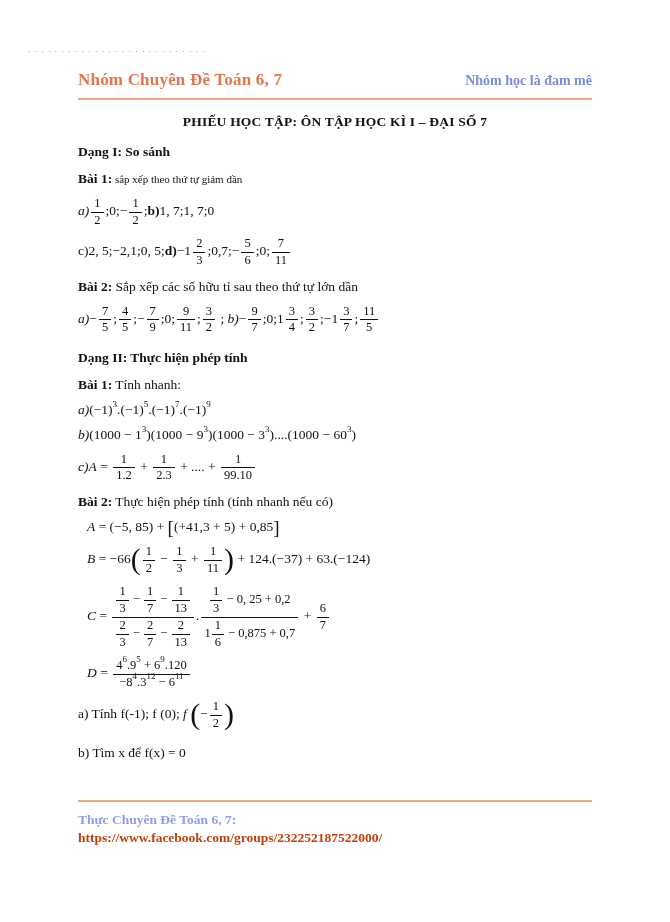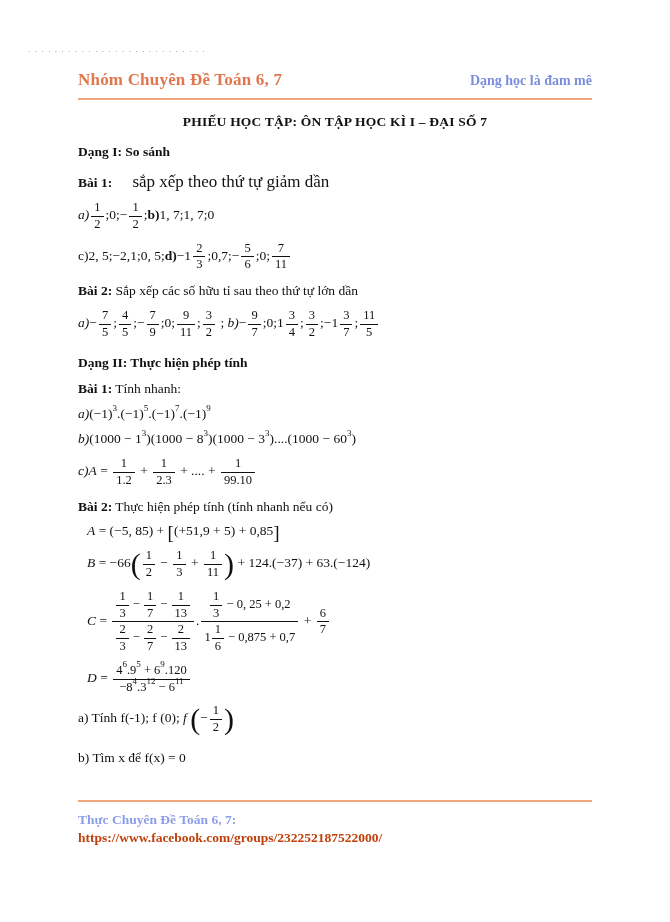--- a/index.html
+++ b/index.html
@@ -25,21 +25,21 @@
     margin-top:14px;letter-spacing:.2px;
   }
   .doc-body{margin-top:4px;}
   .line{font-size:13.5px;line-height:1.25;}
   .line.heading{font-weight:bold;margin-top:14px;}
   .line.exercise{margin-top:10px;}
   .line.math{margin-top:8px;}
   .line.plain{margin-top:14px;}
   .line.indent{margin-left:9px;}
   .lbl{font-weight:bold;}
-  .big-rest .txt{font-size:17px;margin-left:16px;}
+  .big-rest .txt{font-size:11px;}
   .mi{font-style:italic;}
   .mb{font-weight:bold;}
   .frac{
     display:inline-block;vertical-align:middle;text-align:center;
     margin:1px 2px;font-size:12.5px;line-height:1.1;
   }
   .frac>.num{display:block;border-bottom:1px solid #111;padding:0 3px 1px;}
   .frac>.den{display:block;padding:1px 3px 0;}
   .frac .frac{margin:0 1px;}
   sup{font-size:9px;line-height:0;vertical-align:7px;letter-spacing:0;}
@@ -55,40 +55,40 @@
 </style>
 </head>
 <body>
 
 <div class="dots">...........................</div>
 
 <div class="page">
 
   <div class="header-row">
     <span class="header-left">Nhóm Chuyên Đề Toán 6, 7</span>
-    <span class="header-right">Dạng học là đam mê</span>
+    <span class="header-right">Nhóm học là đam mê</span>
   </div>
   <hr class="rule">
 
   <div class="title">PHIẾU HỌC TẬP: ÔN TẬP HỌC KÌ I – ĐẠI SỐ 7</div>
 
   <div class="doc-body">
       <div class="line heading"><span class="txt">Dạng I: So sánh</span></div>
       <div class="line exercise big-rest"><span class="lbl">Bài 1:</span><span class="txt"> sắp xếp theo thứ tự giảm dần</span></div>
       <div class="line math"><span class="mi">a)</span><span class="frac"><span class="num">1</span><span class="den">2</span></span><span class="txt">;0;−</span><span class="frac"><span class="num">1</span><span class="den">2</span></span><span class="txt">;</span><span class="mb">b)</span><span class="txt">1, 7;1, 7;0</span></div>
       <div class="line math"><span class="txt">c)2, 5;−2,1;0, 5;</span><span class="mb">d)</span><span class="txt">−1</span><span class="frac"><span class="num">2</span><span class="den">3</span></span><span class="txt">;0,7;−</span><span class="frac"><span class="num">5</span><span class="den">6</span></span><span class="txt">;0;</span><span class="frac"><span class="num">7</span><span class="den">11</span></span></div>
       <div class="line exercise"><span class="lbl">Bài 2:</span><span class="txt"> Sắp xếp các số hữu tỉ sau theo thứ tự lớn dần</span></div>
       <div class="line math"><span class="mi">a)</span><span class="txt">−</span><span class="frac"><span class="num">7</span><span class="den">5</span></span><span class="txt">;</span><span class="frac"><span class="num">4</span><span class="den">5</span></span><span class="txt">;−</span><span class="frac"><span class="num">7</span><span class="den">9</span></span><span class="txt">;0;</span><span class="frac"><span class="num">9</span><span class="den">11</span></span><span class="txt">;</span><span class="frac"><span class="num">3</span><span class="den">2</span></span><span class="txt">  ;  </span><span class="mi">b)</span><span class="txt">−</span><span class="frac"><span class="num">9</span><span class="den">7</span></span><span class="txt">;0;1</span><span class="frac"><span class="num">3</span><span class="den">4</span></span><span class="txt">;</span><span class="frac"><span class="num">3</span><span class="den">2</span></span><span class="txt">;−1</span><span class="frac"><span class="num">3</span><span class="den">7</span></span><span class="txt">;</span><span class="frac"><span class="num">11</span><span class="den">5</span></span></div>
       <div class="line heading"><span class="txt">Dạng II: Thực hiện phép tính</span></div>
       <div class="line exercise"><span class="lbl">Bài 1:</span><span class="txt"> Tính nhanh:</span></div>
       <div class="line math"><span class="mi">a)</span><span class="txt">(−1)</span><sup>3</sup><span class="txt">.(−1)</span><sup>5</sup><span class="txt">.(−1)</span><sup>7</sup><span class="txt">.(−1)</span><sup>9</sup></div>
-      <div class="line math"><span class="mi">b)</span><span class="txt">(1000 − 1</span><sup>3</sup><span class="txt">)(1000 − 8</span><sup>3</sup><span class="txt">)(1000 − 3</span><sup>3</sup><span class="txt">)....(1000 − 60</span><sup>3</sup><span class="txt">)</span></div>
+      <div class="line math"><span class="mi">b)</span><span class="txt">(1000 − 1</span><sup>3</sup><span class="txt">)(1000 − 9</span><sup>3</sup><span class="txt">)(1000 − 3</span><sup>3</sup><span class="txt">)....(1000 − 60</span><sup>3</sup><span class="txt">)</span></div>
       <div class="line math"><span class="mi">c)</span><span class="mi">A</span><span class="txt"> = </span><span class="frac"><span class="num">1</span><span class="den">1.2</span></span><span class="txt"> + </span><span class="frac"><span class="num">1</span><span class="den">2.3</span></span><span class="txt"> + .... + </span><span class="frac"><span class="num">1</span><span class="den">99.10</span></span></div>
       <div class="line exercise"><span class="lbl">Bài 2:</span><span class="txt"> Thực hiện phép tính (tính nhanh nếu có)</span></div>
-      <div class="line math indent"><span class="mi">A</span><span class="txt"> = (−5, 85) + </span><span class="bigk">[</span><span class="txt">(+51,9 + 5) + 0,85</span><span class="bigk">]</span></div>
+      <div class="line math indent"><span class="mi">A</span><span class="txt"> = (−5, 85) + </span><span class="bigk">[</span><span class="txt">(+41,3 + 5) + 0,85</span><span class="bigk">]</span></div>
       <div class="line math indent"><span class="mi">B</span><span class="txt"> = −66</span><span class="bigp">(</span><span class="frac"><span class="num">1</span><span class="den">2</span></span><span class="txt"> − </span><span class="frac"><span class="num">1</span><span class="den">3</span></span><span class="txt"> + </span><span class="frac"><span class="num">1</span><span class="den">11</span></span><span class="bigp">)</span><span class="txt"> + 124.(−37) + 63.(−124)</span></div>
       <div class="line math indent"><span class="mi">C</span><span class="txt"> = </span><span class="frac"><span class="num"><span class="frac"><span class="num">1</span><span class="den">3</span></span><span class="txt"> − </span><span class="frac"><span class="num">1</span><span class="den">7</span></span><span class="txt"> − </span><span class="frac"><span class="num">1</span><span class="den">13</span></span></span><span class="den"><span class="frac"><span class="num">2</span><span class="den">3</span></span><span class="txt"> − </span><span class="frac"><span class="num">2</span><span class="den">7</span></span><span class="txt"> − </span><span class="frac"><span class="num">2</span><span class="den">13</span></span></span></span><span class="txt">.</span><span class="frac"><span class="num"><span class="frac"><span class="num">1</span><span class="den">3</span></span><span class="txt"> − 0, 25 + 0,2</span></span><span class="den"><span class="txt">1</span><span class="frac"><span class="num">1</span><span class="den">6</span></span><span class="txt"> − 0,875 + 0,7</span></span></span><span class="txt"> + </span><span class="frac"><span class="num">6</span><span class="den">7</span></span></div>
       <div class="line math indent"><span class="mi">D</span><span class="txt"> = </span><span class="frac"><span class="num"><span class="txt">4</span><sup>6</sup><span class="txt">.9</span><sup>5</sup><span class="txt"> + 6</span><sup>9</sup><span class="txt">.120</span></span><span class="den"><span class="txt">−8</span><sup>4</sup><span class="txt">.3</span><sup>12</sup><span class="txt"> − 6</span><sup>11</sup></span></span></div>
       <div class="line math"><span class="txt">a) Tính f(-1); f (0);  </span><span class="mi">f</span><span class="txt"> </span><span class="bigp">(</span><span class="txt">−</span><span class="frac"><span class="num">1</span><span class="den">2</span></span><span class="bigp">)</span></div>
       <div class="line plain"><span class="txt">b) Tìm x để f(x) = 0</span></div>
     </div>
 </div>
 
 <div class="footer">
   <hr class="rule">

